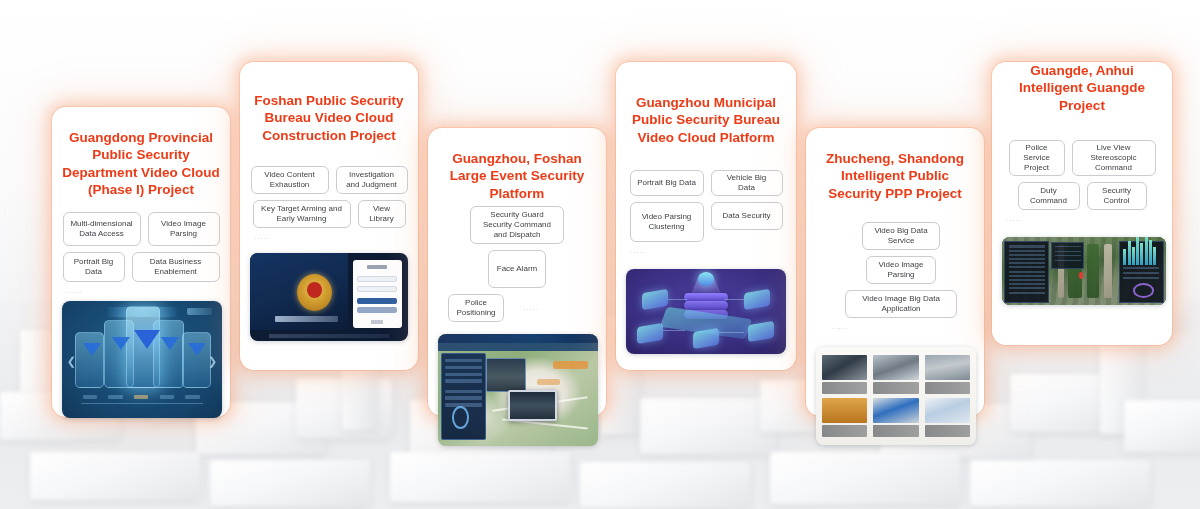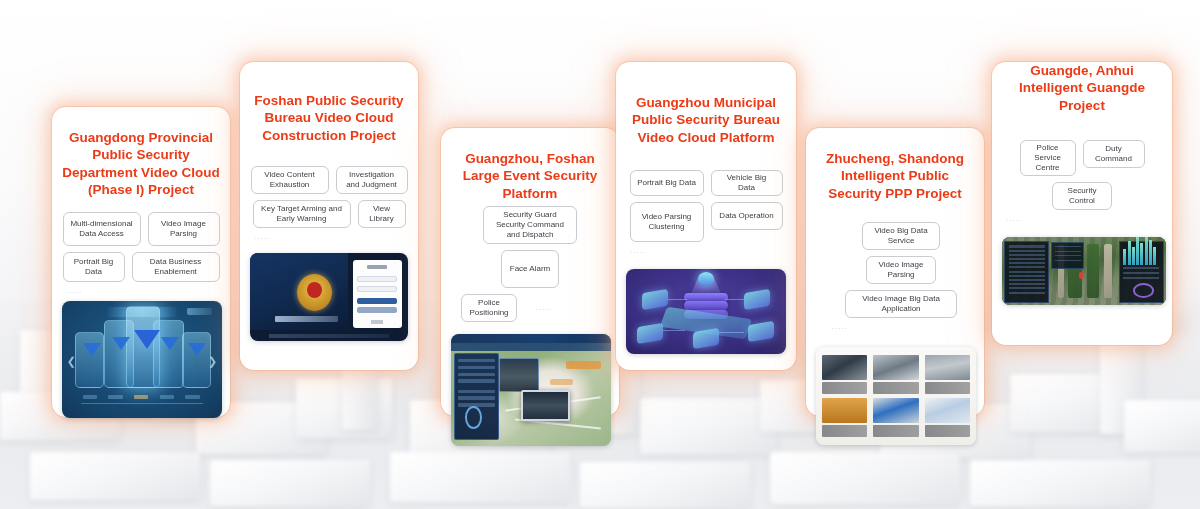--- a/index.html
+++ b/index.html
@@ -287,21 +287,21 @@
         <div class="fi" style="top:24%;"></div>
         <div class="fi" style="top:38%;"></div>
         <div class="fb p" style="top:55%;"></div>
         <div class="fb s" style="top:69%;"></div>
         <div class="fn"></div>
       </div>
       <div class="foot"></div>
     </div>
   </div>
 
-  <div class="card" style="left:441px;top:128px;width:178px;height:288px;">
+  <div class="card" style="left:428px;top:128px;width:178px;height:288px;">
     <div class="card-title" style="font-size:13.5px;margin-top:22px;">Guangzhou, Foshan Large Event Security Platform</div>
     <div class="tagwrap" style="margin-top:4px;">
       <div class="tags">
         <div class="tag" style="width:94px;height:38px;font-size:8px;">Security Guard Security Command and Dispatch</div>
         <div class="tag" style="width:58px;height:38px;font-size:8px;">Face Alarm</div>
       </div>
       <div class="tags" style="justify-content:flex-start;margin-top:6px;padding-left:10px;">
         <div class="tag" style="width:56px;height:28px;font-size:8px;">Police Positioning</div>
         <div class="ellipsis" style="font-size:8px;align-self:center;margin:0 0 0 8px;">.....</div>
       </div>
@@ -329,21 +329,21 @@
     </div>
   </div>
 
   <div class="card" style="left:616px;top:62px;width:180px;height:308px;">
     <div class="card-title" style="font-size:13.5px;margin-top:32px;">Guangzhou Municipal Public Security Bureau Video Cloud Platform</div>
     <div class="tagwrap" style="margin-top:24px;">
       <div class="tags">
         <div class="tag" style="width:74px;height:26px;font-size:8px;">Portrait Big Data</div>
         <div class="tag" style="width:72px;height:26px;font-size:8px;">Vehicle Big Data</div>
         <div class="tag" style="width:74px;height:40px;font-size:8px;">Video Parsing Clustering</div>
-        <div class="tag" style="width:72px;height:28px;font-size:8px;">Data Operation</div>
+        <div class="tag" style="width:72px;height:28px;font-size:8px;">Data Security</div>
       </div>
       <div class="ellipsis" style="font-size:8px;">.....</div>
     </div>
     <div class="thumb th-iso" style="margin:14px auto 0;width:160px;height:85px;">
       <div class="beam"></div>
       <div class="avatar"></div>
       <div class="stack" style="top:28%;"></div>
       <div class="stack" style="top:38%;opacity:.88;"></div>
       <div class="stack" style="top:48%;opacity:.76;"></div>
       <div class="slab"></div>
@@ -394,21 +394,22 @@
           <div class="ph ph6"></div>
           <div class="cap"></div>
         </div>
     </div>
   </div>
 
   <div class="card" style="left:992px;top:62px;width:180px;height:283px;">
     <div class="card-title" style="font-size:13.5px;">Guangde, Anhui Intelligent Guangde Project</div>
     <div class="tagwrap" style="margin-top:26px;">
       <div class="tags">
-        <div class="tag" style="width:56px;height:36px;font-size:8px;">Police Service Centre</div>
+        <div class="tag" style="width:56px;height:36px;font-size:8px;">Police Service Project</div>
+        <div class="tag" style="width:84px;height:36px;font-size:8px;">Live View Stereoscopic Command</div>
         <div class="tag" style="width:62px;height:28px;font-size:8px;">Duty Command</div>
         <div class="tag" style="width:60px;height:28px;font-size:8px;">Security Control</div>
       </div>
       <div class="ellipsis" style="font-size:8px;">.....</div>
     </div>
     <div class="thumb th-sat" style="margin:14px auto 0;width:164px;height:68px;">
       <div class="img"></div>
       <div class="strip green" style="left:40%;width:9%;"></div>
       <div class="strip green" style="left:52%;width:7%;"></div>
       <div class="strip pale" style="left:34%;width:4%;"></div>

